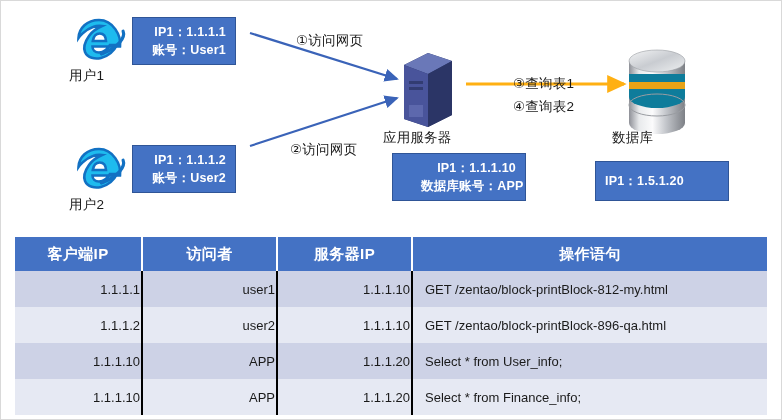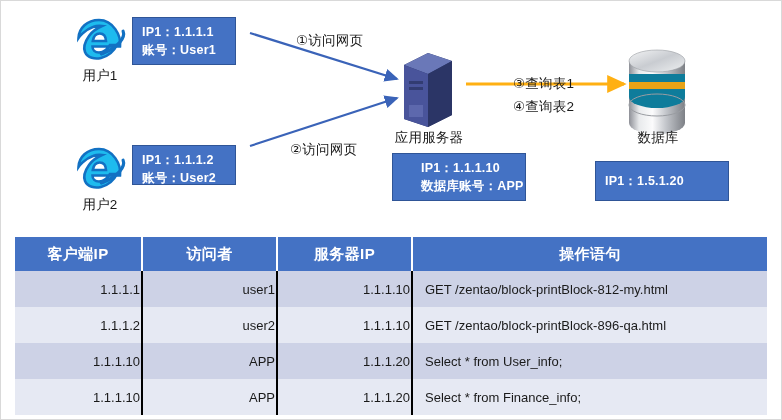--- a/index.html
+++ b/index.html
@@ -30,38 +30,38 @@
 
   .ie-icon {
     position: absolute;
     width: 62px;
     height: 56px;
   }
   .node-label {
     position: absolute;
     font-size: 13.5px;
     color: #1a1a1a;
-    text-align: center;
+    text-align: left;
     white-space: nowrap;
     letter-spacing: 0.2px;
   }
 
   .info-box {
     position: absolute;
     background: #4472C4;
     border: 1px solid #2F5597;
     color: #ffffff;
     font-size: 12.5px;
     font-weight: bold;
     line-height: 1.45;
     padding: 5px 9px;
     box-sizing: border-box;
     letter-spacing: 0.2px;
   }
-  .info-box .ln { display: block; white-space: nowrap; }
+  .info-box .ln { display: block; white-space: nowrap; text-align: right; }
 
   .arrow-label {
     position: absolute;
     font-size: 13.5px;
     color: #1a1a1a;
     white-space: nowrap;
     letter-spacing: 0.2px;
   }
 
   svg.edges {
@@ -203,21 +203,21 @@
     <div class="node-label" style="left:68px; top:195px; width:62px;">用户2</div>
 
     <div class="node-label" style="left:382px; top:128px; width:92px;">应用服务器</div>
     <div class="node-label" style="left:611px; top:128px; width:92px;">数据库</div>
 
     <div class="info-box" style="left:131px; top:16px; width:104px; height:48px;">
       <span class="ln">IP1：1.1.1.1</span>
       <span class="ln">账号：User1</span>
     </div>
 
-    <div class="info-box" style="left:131px; top:144px; width:104px; height:40px;">
+    <div class="info-box" style="left:131px; top:144px; width:104px; height:48px;">
       <span class="ln">IP1：1.1.1.2</span>
       <span class="ln">账号：User2</span>
     </div>
 
     <div class="info-box" style="left:391px; top:152px; width:134px; height:48px;padding-left:28px;">
       <span class="ln">IP1：1.1.1.10</span>
       <span class="ln">数据库账号：APP</span>
     </div>
 
     <div class="info-box" style="left:594px; top:160px; width:134px; height:40px; display:flex; align-items:center;">

